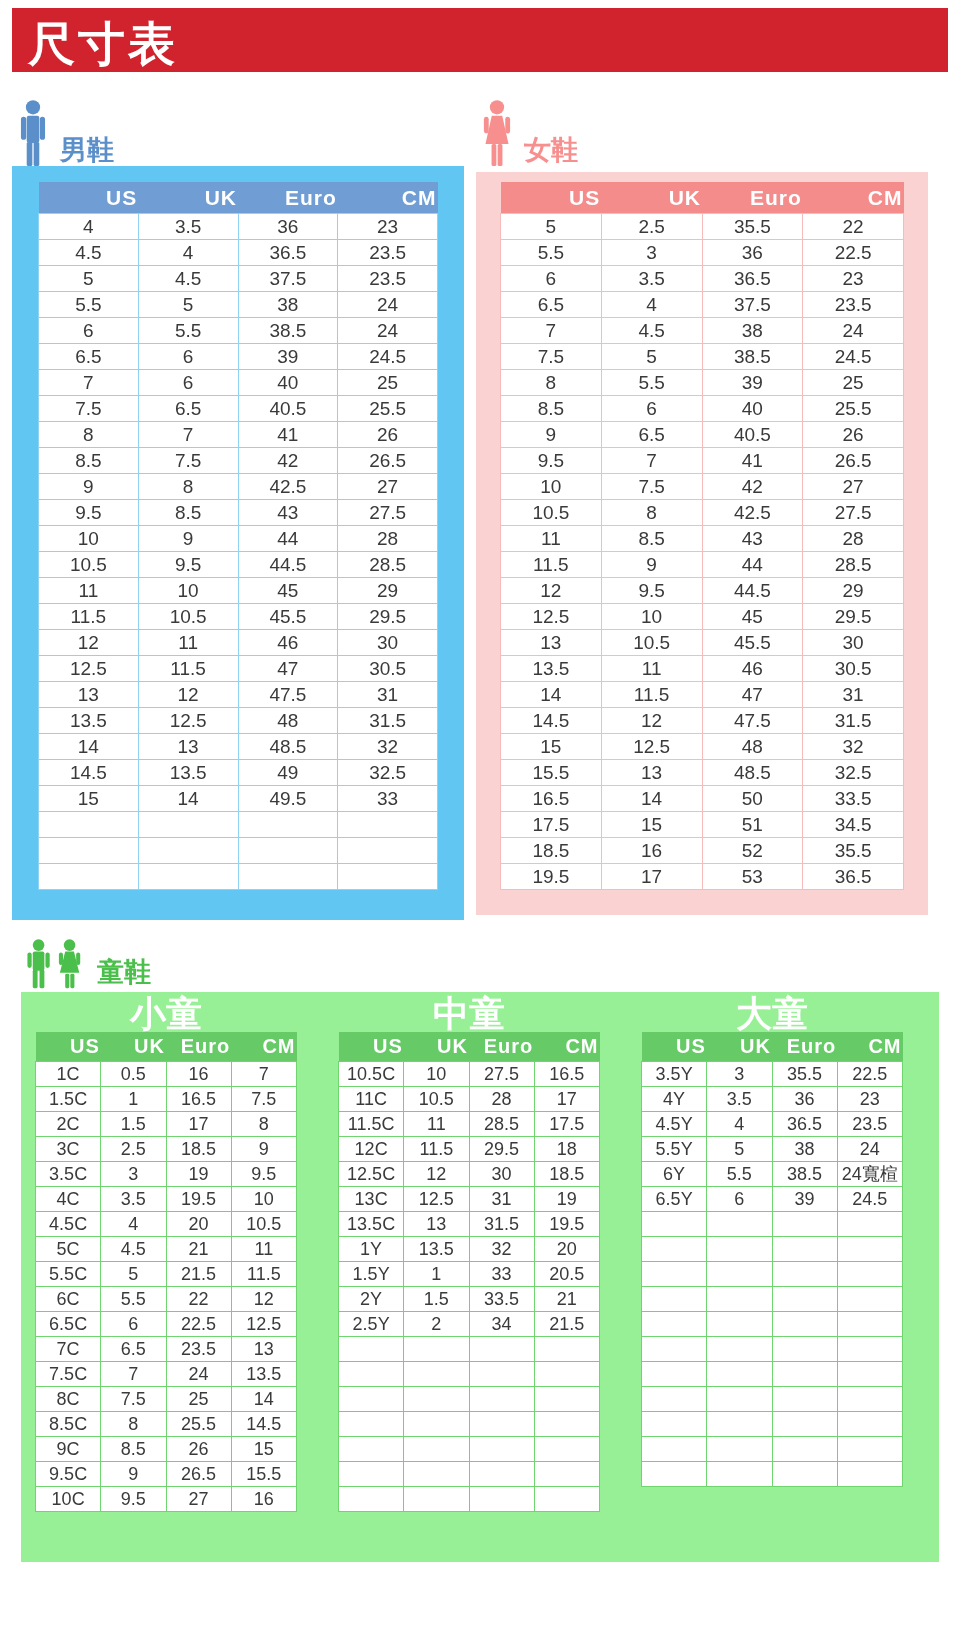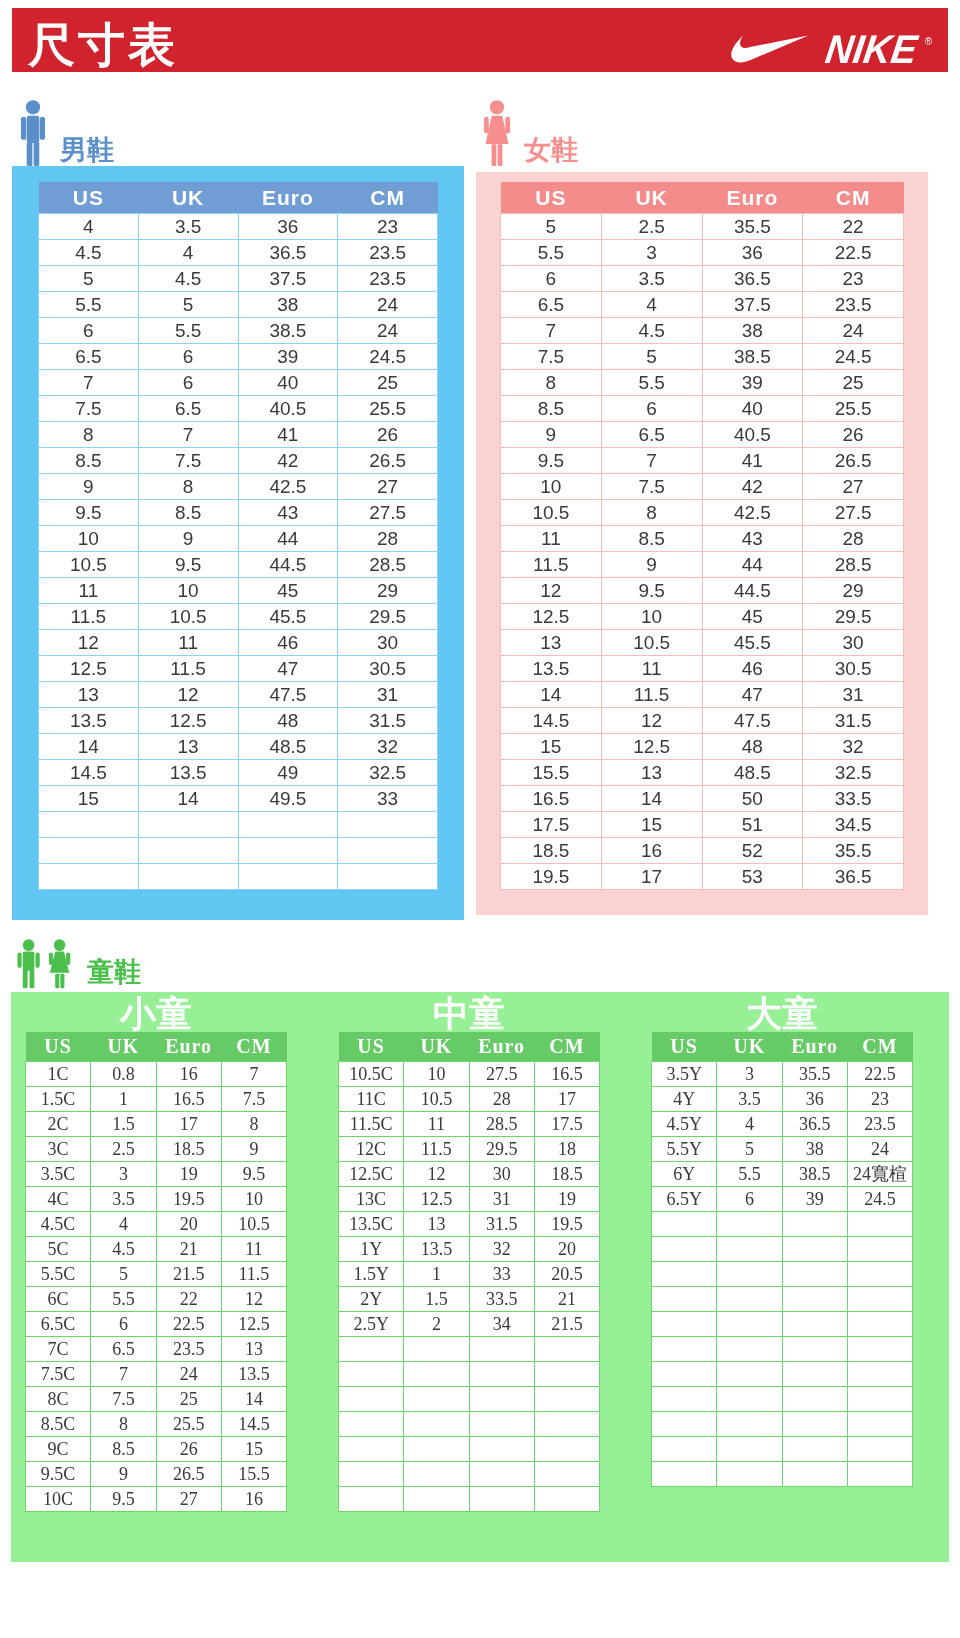--- a/index.html
+++ b/index.html
@@ -1,21 +1,21 @@
 <!DOCTYPE html>
 <html style="--banner-red: #d0232e; --men-accent: #5b8fc9; --men-blue: #62c6f2; --men-header-blue: #6f9dd4; --men-border: #8fd2f2; --women-accent: #f78f8f; --women-pink: #fbd2d2; --women-header-pink: #f58c8c; --women-border: #f6bcbc; --kids-accent: #4bbf4b; --kids-green: #98f096; --kids-header-green: #66cb66; --kids-border: #6fd66f; --cell-text: #3a3a3a;"><head>
 <meta charset="utf-8">
 <style>
   html,body{margin:0;padding:0;background:#fff;}
   body{width:960px;font-family:"Liberation Sans","DejaVu Sans",sans-serif;}
   .page{position:relative;width:960px;height:1638px;background:#fff;overflow:hidden;}
 
   
   .banner{margin:8px 12px 0 12px;height:64px;background:var(--banner-red,#d0232e);
-          display:flex;align-items:flex-end;justify-content:space-between;padding:4px 16px;box-sizing:border-box;}
+          display:flex;align-items:flex-start;justify-content:space-between;padding:12px 16px;box-sizing:border-box;flex-direction:column;}
   .banner h1{margin:0;color:#fff;font-size:47px;font-weight:bold;letter-spacing:3px;line-height:1;}
   .brand{display:flex;align-items:center;gap:8px;color:#fff;}
   .brand svg{display:block;}
   .wordmark{font-size:38px;font-weight:bold;font-style:italic;letter-spacing:0px;
             transform:skewX(-8deg) scaleY(1.05);line-height:1;}
   .reg{font-size:10px;align-self:flex-start;margin-top:6px;}
 
   
   .adult-row{display:flex;gap:12px;padding:0 32px 0 12px;margin-top:24px;}
   .adult-col{flex:1;min-width:0;}
@@ -23,30 +23,30 @@
   .section-label .label-text{font-size:27px;font-weight:bold;line-height:1;margin-bottom:2px;}
   .men .label-text{color:var(--men-accent,#5b8fc9);}
   .women .label-text{color:var(--women-accent,#f78f8f);}
   .kids-section .label-text{color:var(--kids-accent,#4bbf4b);margin-bottom:4px;}
 
   .panel{box-sizing:border-box;}
   .men-panel{background:var(--men-blue,#62c6f2);height:754px;padding:16px 26px 0 26px;}
   .women-panel{background:var(--women-pink,#fbd2d2);height:743px;margin-top:6px;padding:10px 24px 0 24px;}
 
   table{width:100%;border-collapse:collapse;table-layout:fixed;}
-  th{color:#fff;font-weight:bold;font-size:21px;height:29px;letter-spacing:1px;border:none;}
+  th{color:#fff;font-weight:bold;font-size:21px;height:29px;letter-spacing:1px;border:none;text-align:right;}
   td{background:#fff;height:25px;text-align:center;vertical-align:middle;
      font-size:19px;color:var(--cell-text,#3a3a3a);padding:0;white-space:nowrap;}
   .men-panel th{background:var(--men-header-blue,#6f9dd4);}
   .men-panel td{border:1px solid var(--men-border,#8fd2f2);}
   .women-panel th{background:var(--women-header-pink,#f58c8c);}
   .women-panel td{border:1px solid var(--women-border,#f6bcbc);}
 
   
-  .kids-section{margin-top:18px;padding:0 11px;font-family:Liberation Serif, serif;}
+  .kids-section{margin-top:18px;padding:0 21px;}
   .kids-section .section-label{height:52px;}
   .kids-panel{background:var(--kids-green,#98f096);height:570px;margin-top:2px;
               display:flex;justify-content:space-between;padding:6px 36px 0 14px;box-sizing:border-box;}
   .kids-col{width:262px;}
   .kids-title{color:#fff;font-size:36px;font-weight:bold;text-align:center;height:34px;line-height:32px;}
   .kids-col th{background:var(--kids-header-green,#66cb66);font-size:20px;height:27px;}
   .kids-col td{border:1px solid var(--kids-border,#6fd66f);font-size:18px;height:24px;}
 
   .icon{display:block;}
 </style>
@@ -471,21 +471,21 @@
               <tr>
                 <th>US</th>
                 <th>UK</th>
                 <th>Euro</th>
                 <th>CM</th>
               </tr>
             </thead>
             <tbody>
               <tr>
                 <td>1C</td>
-                <td>0.8</td>
+                <td>0.5</td>
                 <td>16</td>
                 <td>7</td>
               </tr>
               <tr>
                 <td>1.5C</td>
                 <td>1</td>
                 <td>16.5</td>
                 <td>7.5</td>
               </tr>
               <tr>

